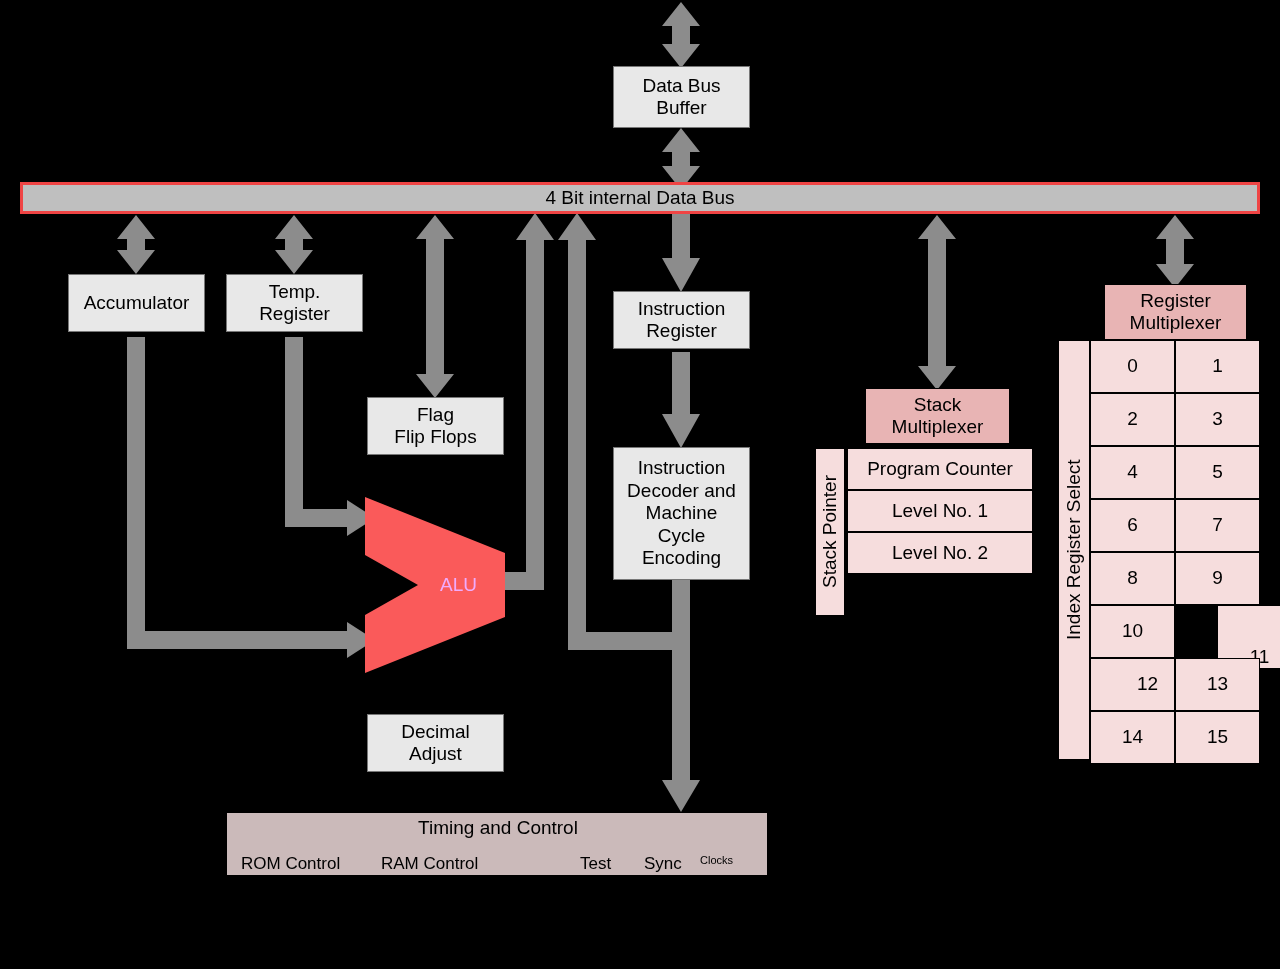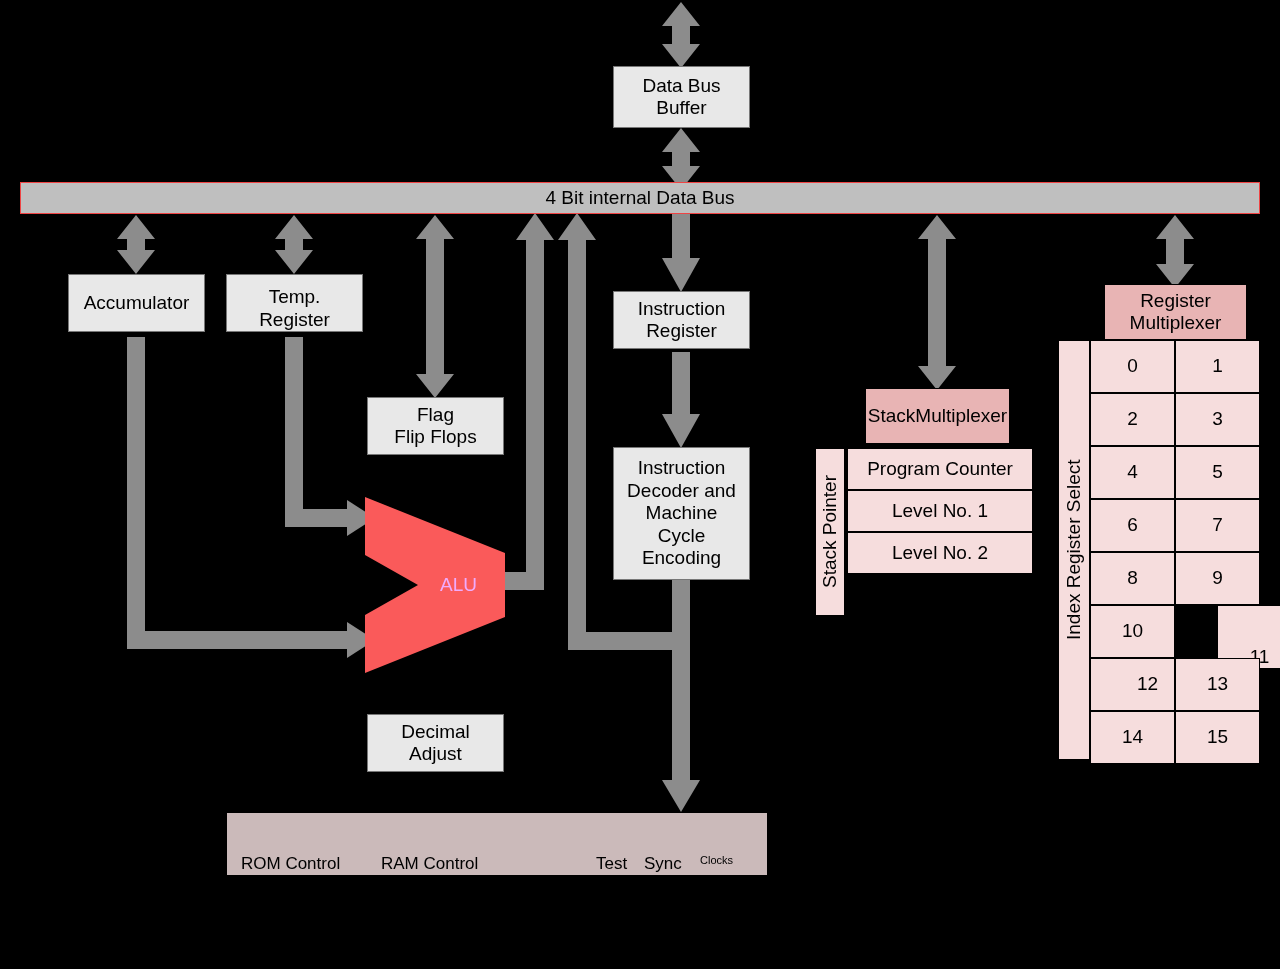--- a/index.html
+++ b/index.html
@@ -5,21 +5,21 @@
   html,body{margin:0;padding:0;background:#000;}
   body{width:1280px;height:969px;overflow:hidden;font-family:"Liberation Sans",sans-serif;}
   #stage{position:relative;width:1280px;height:969px;background:#000;}
 
   .box{position:absolute;box-sizing:border-box;display:flex;align-items:center;
        justify-content:center;text-align:center;line-height:1.18;color:#000;}
 
   
   .greybox{background:#e8e8e8;border:1px solid #777;font-size:19px;}
   
-  .busbar{background:#bfbfbf;border:1px solid #ef4444;font-size:19px;}
+  .busbar{background:#bfbfbf;border:3px solid #ef4444;font-size:19px;}
   
   .mux{background:#e8b4b4;border:1px solid #000;font-size:19px;}
   
   .cell{background:#f6dddd;border:1px solid #000;font-size:19px;}
   
   .timing{background:#cbbaba;border:1px solid #000;}
 
   .vlabel{writing-mode:vertical-rl;transform:rotate(180deg);}
 
   .arrow, .conn{position:absolute;}
@@ -131,21 +131,21 @@
   </div>
 
   <div class="box busbar" style="left:20px;top:182px;width:1240px;height:32px;">
     <span>4 Bit internal Data Bus</span>
   </div>
 
   <div class="box greybox" style="left:68px;top:274px;width:137px;height:58px;">
     <span>Accumulator</span>
   </div>
 
-  <div class="box greybox" style="left:226px;top:274px;width:137px;height:58px;flex-direction:column;justify-content:flex-end;">
+  <div class="box greybox" style="left:226px;top:274px;width:137px;height:58px;flex-direction:column;">
     <span>Temp.</span>
     <span>Register</span>
   </div>
 
   <div class="box greybox" style="left:367px;top:714px;width:137px;height:58px;flex-direction:column;">
     <span>Decimal</span>
     <span>Adjust</span>
   </div>
 
   <div class="box greybox" style="left:367px;top:397px;width:137px;height:58px;flex-direction:column;">
@@ -159,21 +159,21 @@
   </div>
 
   <div class="box greybox" style="left:613px;top:447px;width:137px;height:133px;flex-direction:column;">
     <span>Instruction</span>
     <span>Decoder and</span>
     <span>Machine</span>
     <span>Cycle</span>
     <span>Encoding</span>
   </div>
 
-  <div class="box mux" style="left:865px;top:388px;width:145px;height:56px;flex-direction:row;">
+  <div class="box mux" style="left:865px;top:388px;width:145px;height:56px;flex-direction:column;">
     <span>Stack</span>
     <span>Multiplexer</span>
   </div>
 
   <div class="box cell vlabel" style="left:815px;top:448px;width:30px;height:168px;">
     <span>Stack Pointer</span>
   </div>
 
   <div class="box cell" style="left:847px;top:448px;width:186px;height:42px;">
     <span>Program Counter</span>
@@ -244,20 +244,21 @@
     </div>
 
   <div class="box cell" style="left:1090px;top:711px;width:85px;height:53px;">
       <span>14</span>
     </div>
   <div class="box cell" style="left:1175px;top:711px;width:85px;height:53px;">
       <span>15</span>
     </div>
 
   <div class="box timing" style="left:226px;top:812px;width:542px;height:64px;display:block;">
+    <div style="position:absolute;left:0;top:4px;width:542px;text-align:center;font-size:19px;">Timing and Control</div>
     <div style="position:absolute;left:14px;top:41px;font-size:17px;">ROM Control</div>
     <div style="position:absolute;left:154px;top:41px;font-size:17px;">RAM Control</div>
-    <div style="position:absolute;left:369px;top:41px;font-size:17px;">Test</div>
+    <div style="position:absolute;left:353px;top:41px;font-size:17px;">Test</div>
     <div style="position:absolute;left:417px;top:41px;font-size:17px;">Sync</div>
     <div style="position:absolute;left:473px;top:41px;font-size:11px;">Clocks</div>
   </div>
 
 </div>
 
 </body></html>

